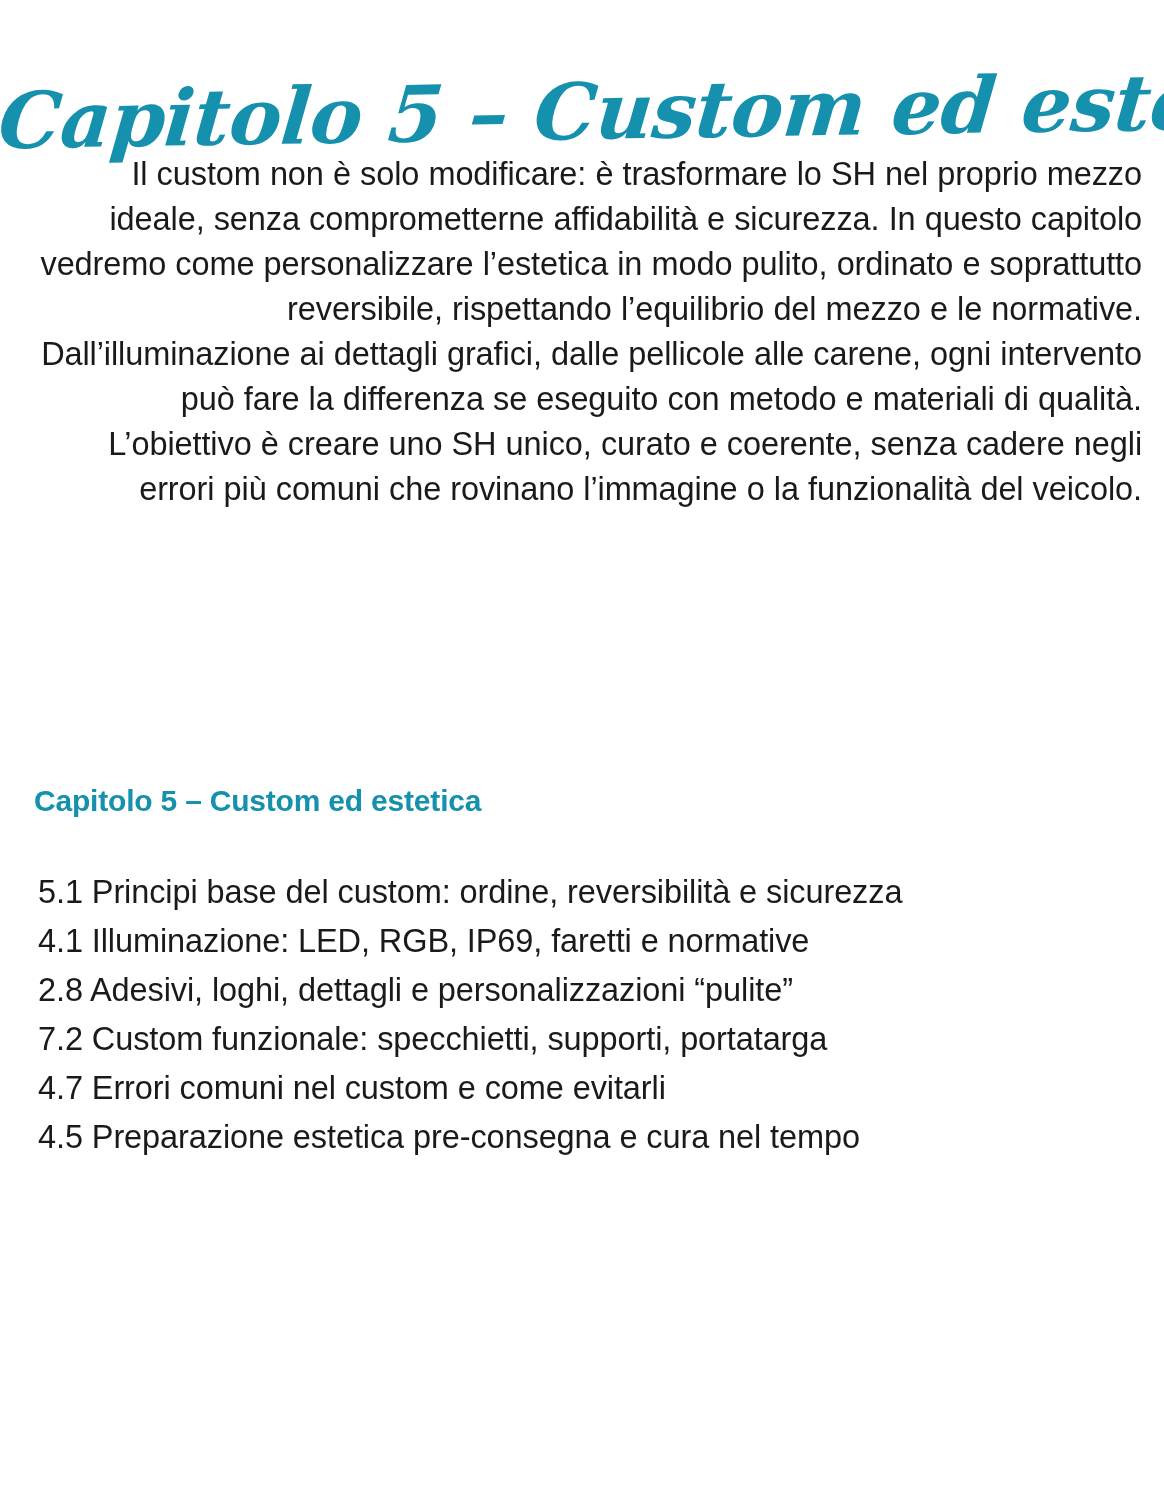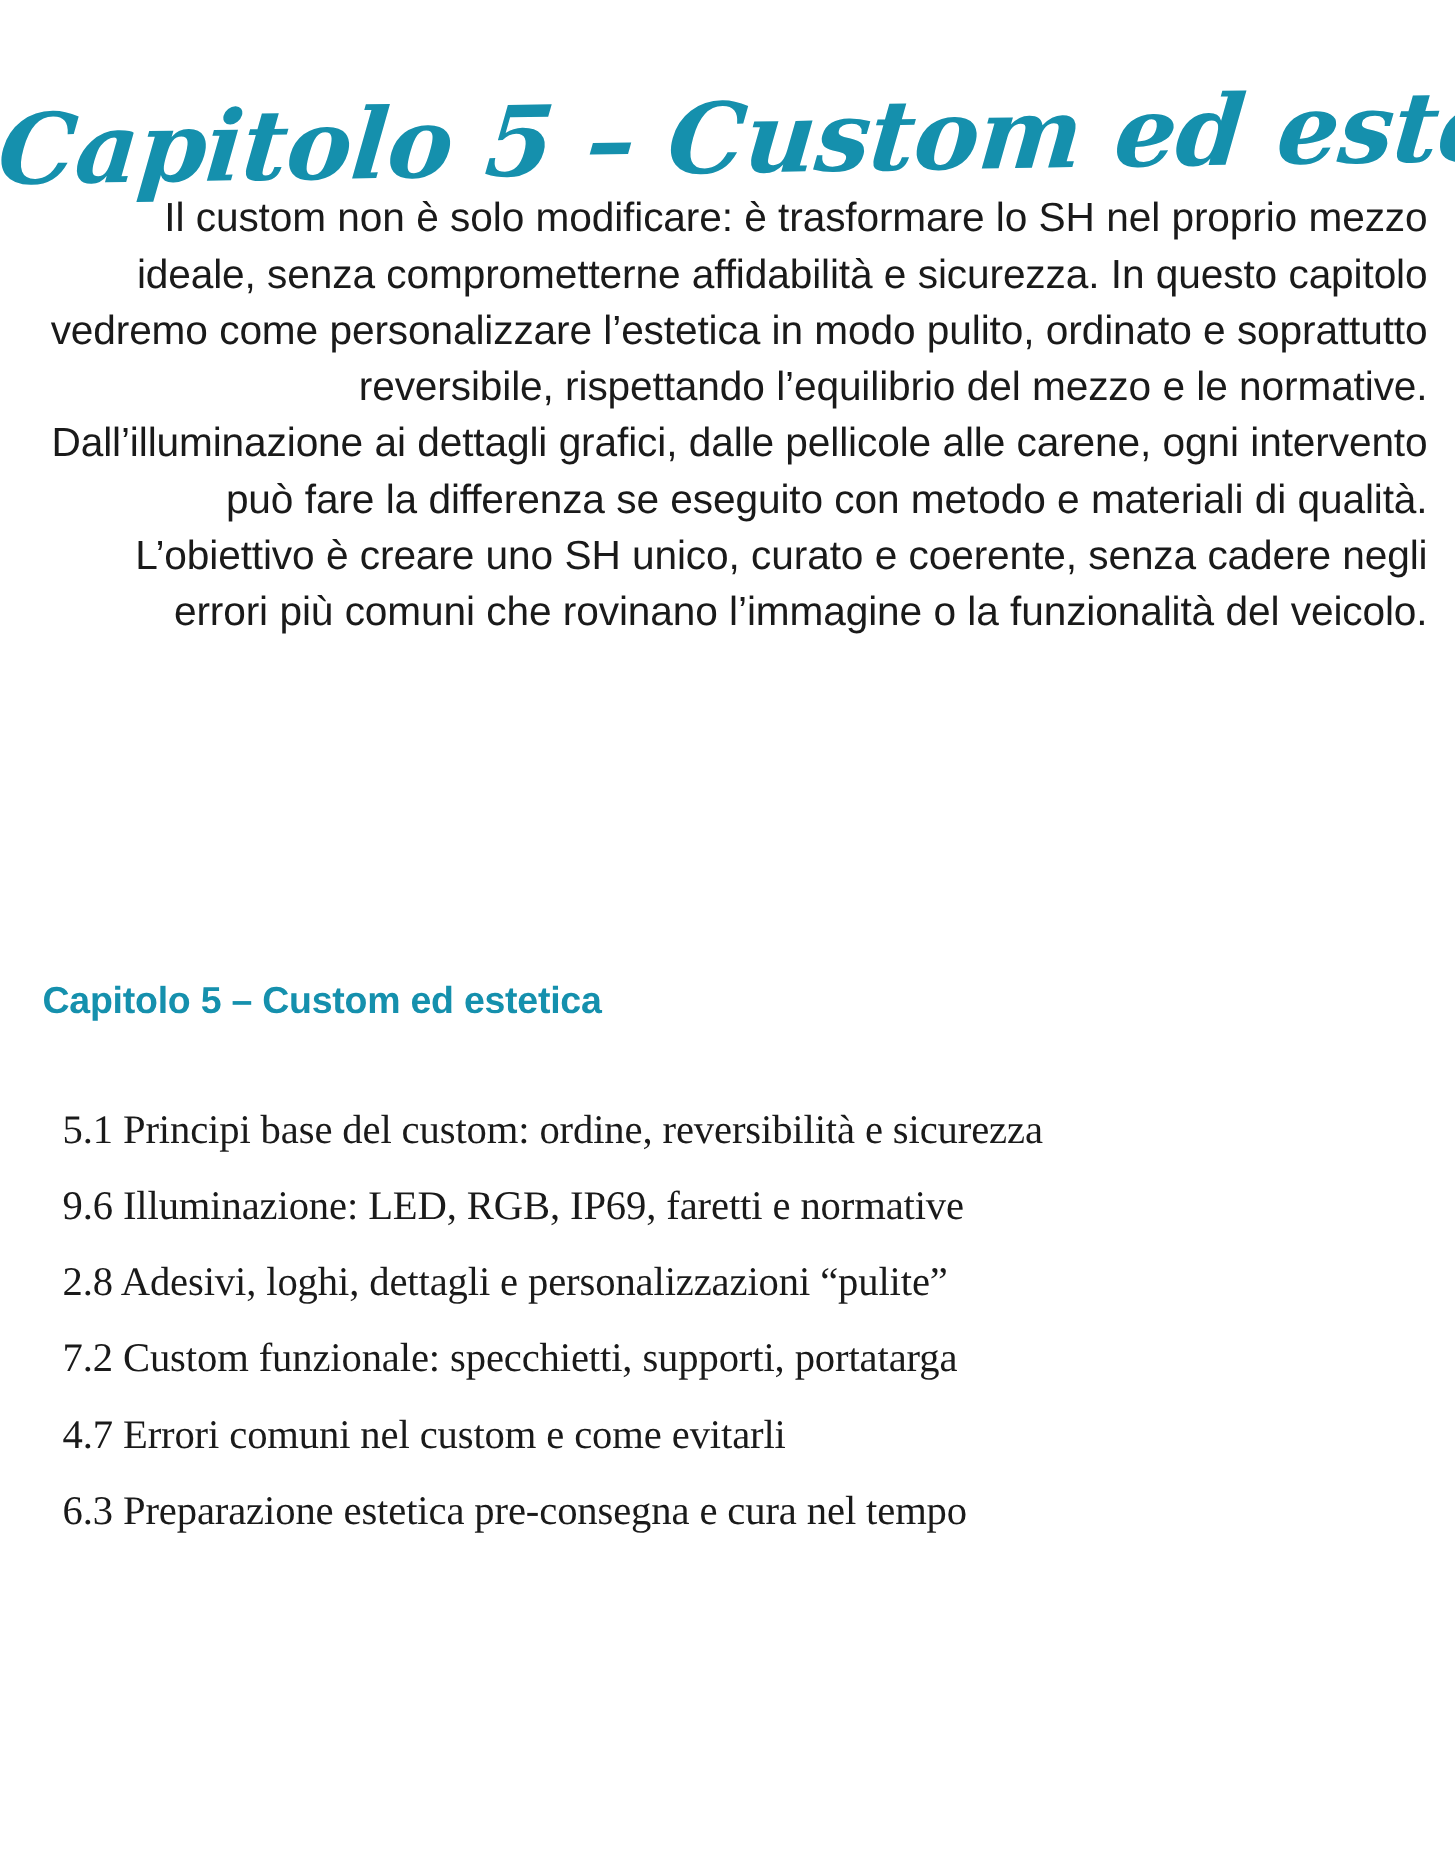--- a/index.html
+++ b/index.html
@@ -84,24 +84,24 @@
     position: absolute;
     left: 34px;
     top: 866px;
     width: 1108px;
     margin: 0;
     padding: 0;
     list-style: none;
   }
 
   .toc-item {
-    margin: 16px;
+    margin: 4px;
     padding: 0;
     color: #1a1a1a;
-    font-family: Liberation Serif, serif;
+    font-family: Liberation Sans, sans-serif;
     font-size: 32.5px;
     line-height: 45px;
     font-weight: 400;
     letter-spacing: -0.1px;
   }
 </style>
 </head>
 <body>
 
 <div class="page">
@@ -109,20 +109,20 @@
   <h1 class="doc-title">Capitolo 5 – Custom ed estetica</h1>
 
   <div class="body-block">
     <p class="body-paragraph">Il custom non è solo modificare: è trasformare lo SH nel proprio mezzo ideale, senza comprometterne affidabilità e sicurezza. In questo capitolo vedremo come personalizzare l’estetica in modo pulito, ordinato e soprattutto reversibile, rispettando l’equilibrio del mezzo e le normative. Dall’illuminazione ai dettagli grafici, dalle pellicole alle carene, ogni intervento può fare la differenza se eseguito con metodo e materiali di qualità. L’obiettivo è creare uno SH unico, curato e coerente, senza cadere negli errori più comuni che rovinano l’immagine o la funzionalità del veicolo.</p>
   </div>
 
   <h2 class="section-heading">Capitolo 5 – Custom ed estetica</h2>
 
   <ul class="toc-list">
     <li class="toc-item">5.1 Principi base del custom: ordine, reversibilità e sicurezza</li>
-    <li class="toc-item">9.6 Illuminazione: LED, RGB, IP69, faretti e normative</li>
+    <li class="toc-item">4.1 Illuminazione: LED, RGB, IP69, faretti e normative</li>
     <li class="toc-item">2.8 Adesivi, loghi, dettagli e personalizzazioni “pulite”</li>
     <li class="toc-item">7.2 Custom funzionale: specchietti, supporti, portatarga</li>
     <li class="toc-item">4.7 Errori comuni nel custom e come evitarli</li>
-    <li class="toc-item">6.3 Preparazione estetica pre-consegna e cura nel tempo</li>
+    <li class="toc-item">4.5 Preparazione estetica pre-consegna e cura nel tempo</li>
   </ul>
 
 </div>
 
 </body></html>

